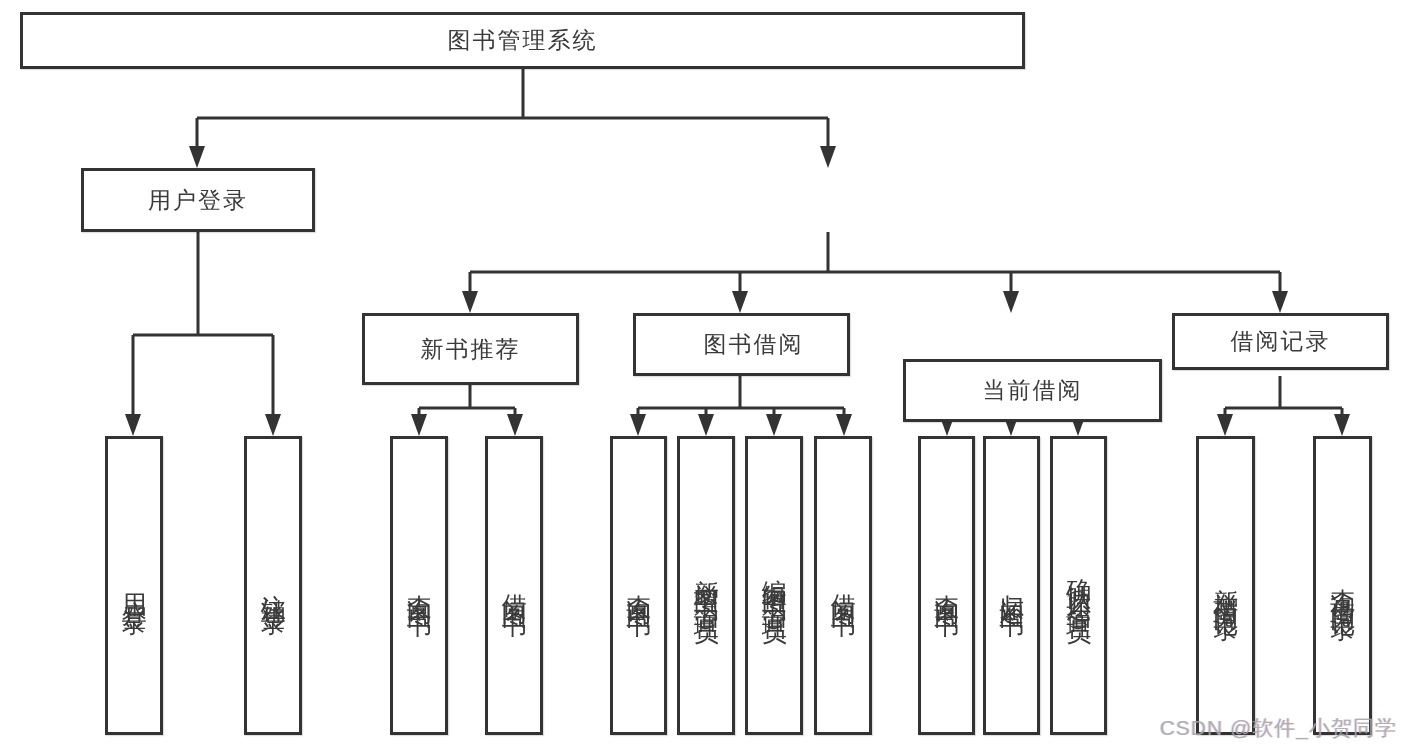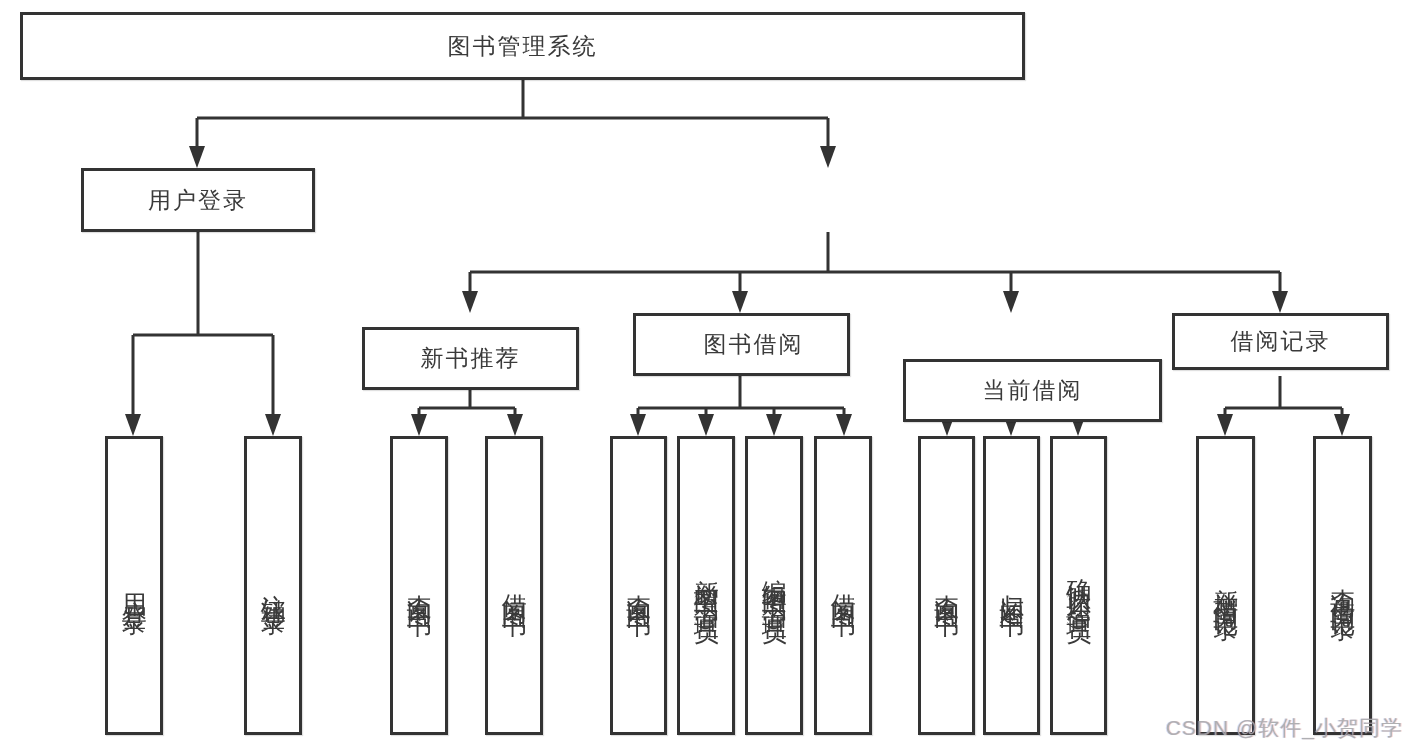--- a/index.html
+++ b/index.html
@@ -31,21 +31,21 @@
   .vbox span{
     writing-mode:vertical-lr;
     text-orientation:mixed;
     font-size:25px;
     letter-spacing:6px;
     line-height:1.1;
     white-space:nowrap;
   }
   .watermark{
     position:absolute;
-    right:2px;bottom:5px;
+    right:8px;bottom:5px;
     z-index:5;
     font-size:21px;
     color:var(--watermark,#a7a7aa);
     letter-spacing:1px;
     opacity:0.9;
     text-shadow:1px 0 0 rgba(220,90,90,0.25), -1px 0 0 rgba(90,120,220,0.25);
     text-align:right;
   }
 </style>
 </head>
@@ -86,29 +86,29 @@
       <polygon points="766,414 782,414 774,436"></polygon>
       <polygon points="836,414 852,414 844,436"></polygon>
       <polygon points="939,414 955,414 947,436"></polygon>
       <polygon points="1003,414 1019,414 1011,436"></polygon>
       <polygon points="1070,414 1086,414 1078,436"></polygon>
       <polygon points="1217,414 1233,414 1225,436"></polygon>
       <polygon points="1334,414 1350,414 1342,436"></polygon>
     </g>
   </svg>
 
-  <div class="node hbox" style="left:20px;top:12px;width:1005px;height:68px;">
+  <div class="node hbox" style="left:20px;top:12px;width:1005px;height:57px;">
     <span>图书管理系统</span>
   </div>
 
   <div class="node hbox" style="left:81px;top:168px;width:234px;height:64px;">
     <span>用户登录</span>
   </div>
 
-  <div class="node hbox" style="left:362px;top:327px;width:217px;height:63px;">
+  <div class="node hbox" style="left:362px;top:313px;width:217px;height:72px;">
     <span>新书推荐</span>
   </div>
   <div class="node hbox" style="left:633px;top:313px;width:217px;height:63px;padding-left:24px;">
     <span>图书借阅</span>
   </div>
   <div class="node hbox" style="left:903px;top:313px;width:259px;height:63px;margin-top:46px;">
     <span>当前借阅</span>
   </div>
   <div class="node hbox" style="left:1172px;top:313px;width:217px;height:57px;">
     <span>借阅记录</span>

